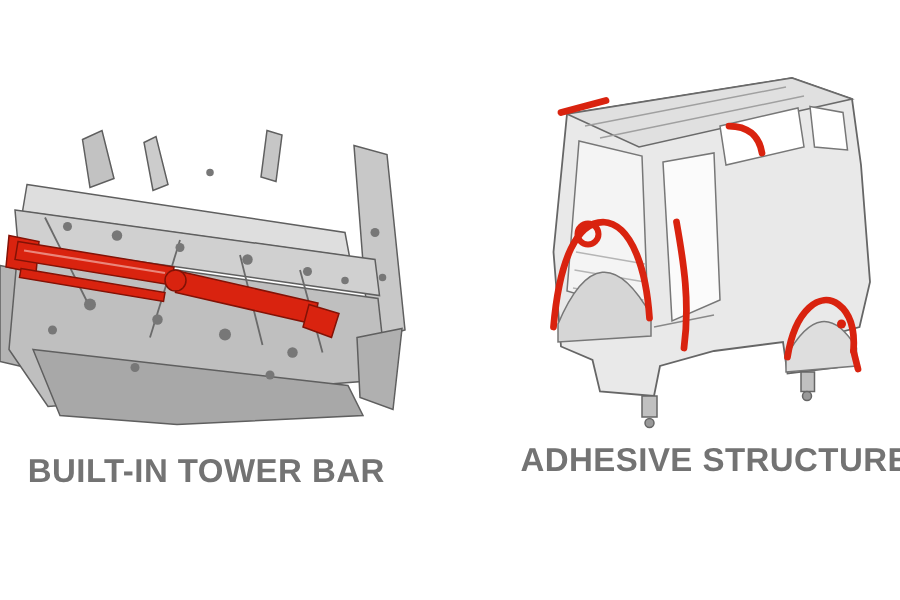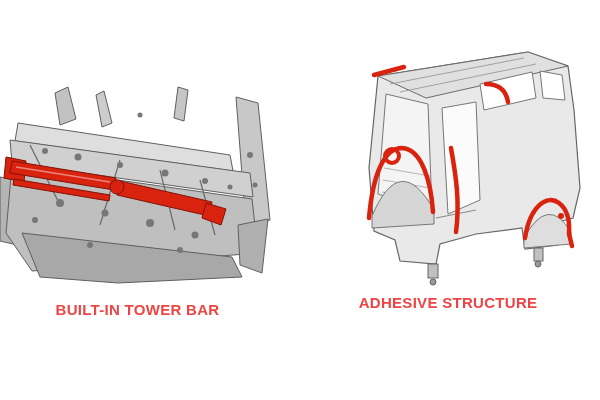--- a/index.html
+++ b/index.html
@@ -11,27 +11,27 @@
     overflow: hidden;
     font-family: "Liberation Sans", sans-serif;
   }
   figure { margin: 0; }
   .panel { position: absolute; }
   .panel svg { display: block; }
   .caption {
     position: absolute;
     text-align: center;
     font-weight: bold;
-    font-size: 15px;
+    font-size: 22px;
     letter-spacing: 0.3px;
-    color: #ef4444;
+    color: #737373;
     white-space: nowrap;
   }
   .caption-left  { left: 0px;   width: 275px; top: 301px; }
-  .caption-right { left: 333px; width: 230px; top: 294px; }
+  .caption-right { left: 347px; width: 230px; top: 294px; }
   .illu-left  { position: absolute; left: 0px;   top: 85px; }
   .illu-right { position: absolute; left: 328px; top: 48px; }
 </style>
 </head>
 <body>
 
 <div class="stage">
 
   <figure class="panel">
     <svg class="illu-left" width="300" height="200" viewBox="0 0 300 200">

